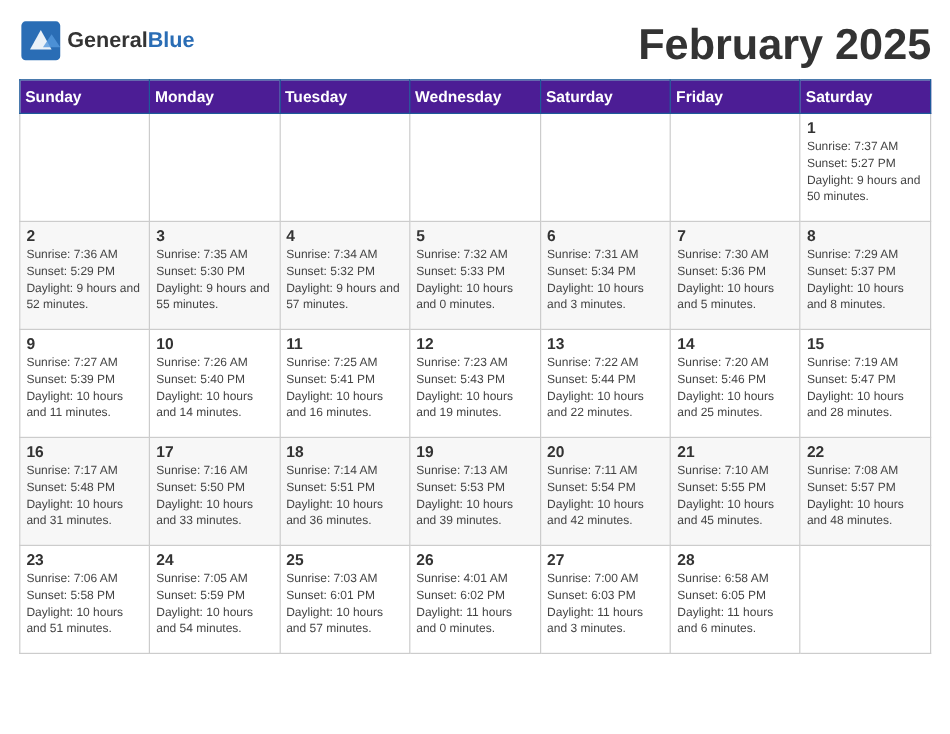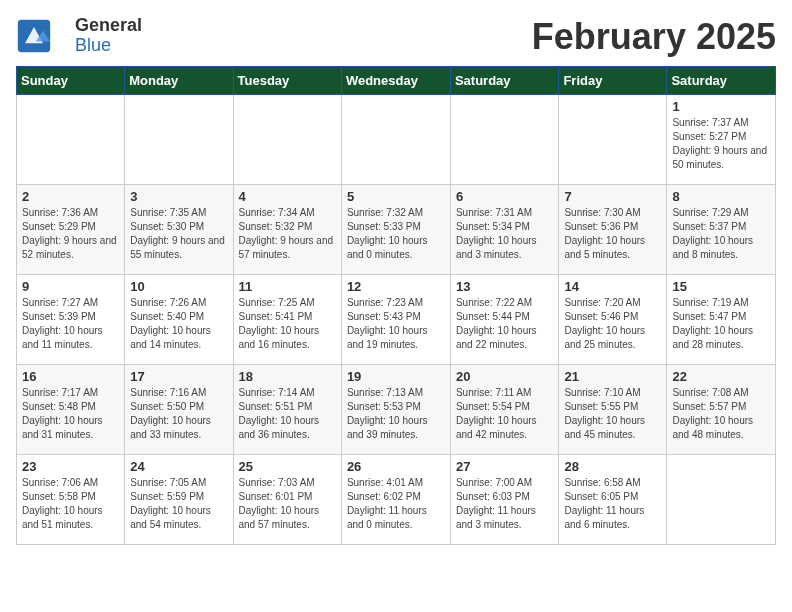--- a/index.html
+++ b/index.html
@@ -16,32 +16,31 @@
       align-items: flex-start;
       margin-bottom: 8px;
     }
     .logo {
       display: flex;
       align-items: center;
       gap: 4px;
     }
     .logo-text {
       display: flex;
-      flex-direction: column;
+      flex-direction: row;
       line-height: 1.1;
-      margin-left: 19px;
     }
     .logo-general {
       font-size: 18px;
       font-weight: bold;
       color: #333;
     }
     .logo-blue {
       font-size: 18px;
-      font-weight: normal;
+      font-weight: bold;
       color: #2a6db5;
     }
     .logo-icon {
       width: 36px;
       height: 36px;
     }
     .title-area {
       text-align: right;
     }
     .month-title {
@@ -91,21 +90,21 @@
     .empty-cell {
       background: #f9f9f9;
     }
     .calendar tr:nth-child(even) td {
       background: #f7f7f7;
     }
     .calendar tr:nth-child(odd) td {
       background: #fff;
     }
     .calendar thead tr th {
-      background: #14532d;
+      background: #4c1d95;
     }
   </style>
 </head>
 <body>
 
 <div class="header-area">
   <div class="logo">
     <svg class="logo-icon" viewBox="0 0 40 40">
       <rect x="2" y="2" width="36" height="36" rx="4" fill="#2a6db5"></rect>
       <polygon points="10,28 20,10 30,28" fill="white" opacity="0.9"></polygon>

